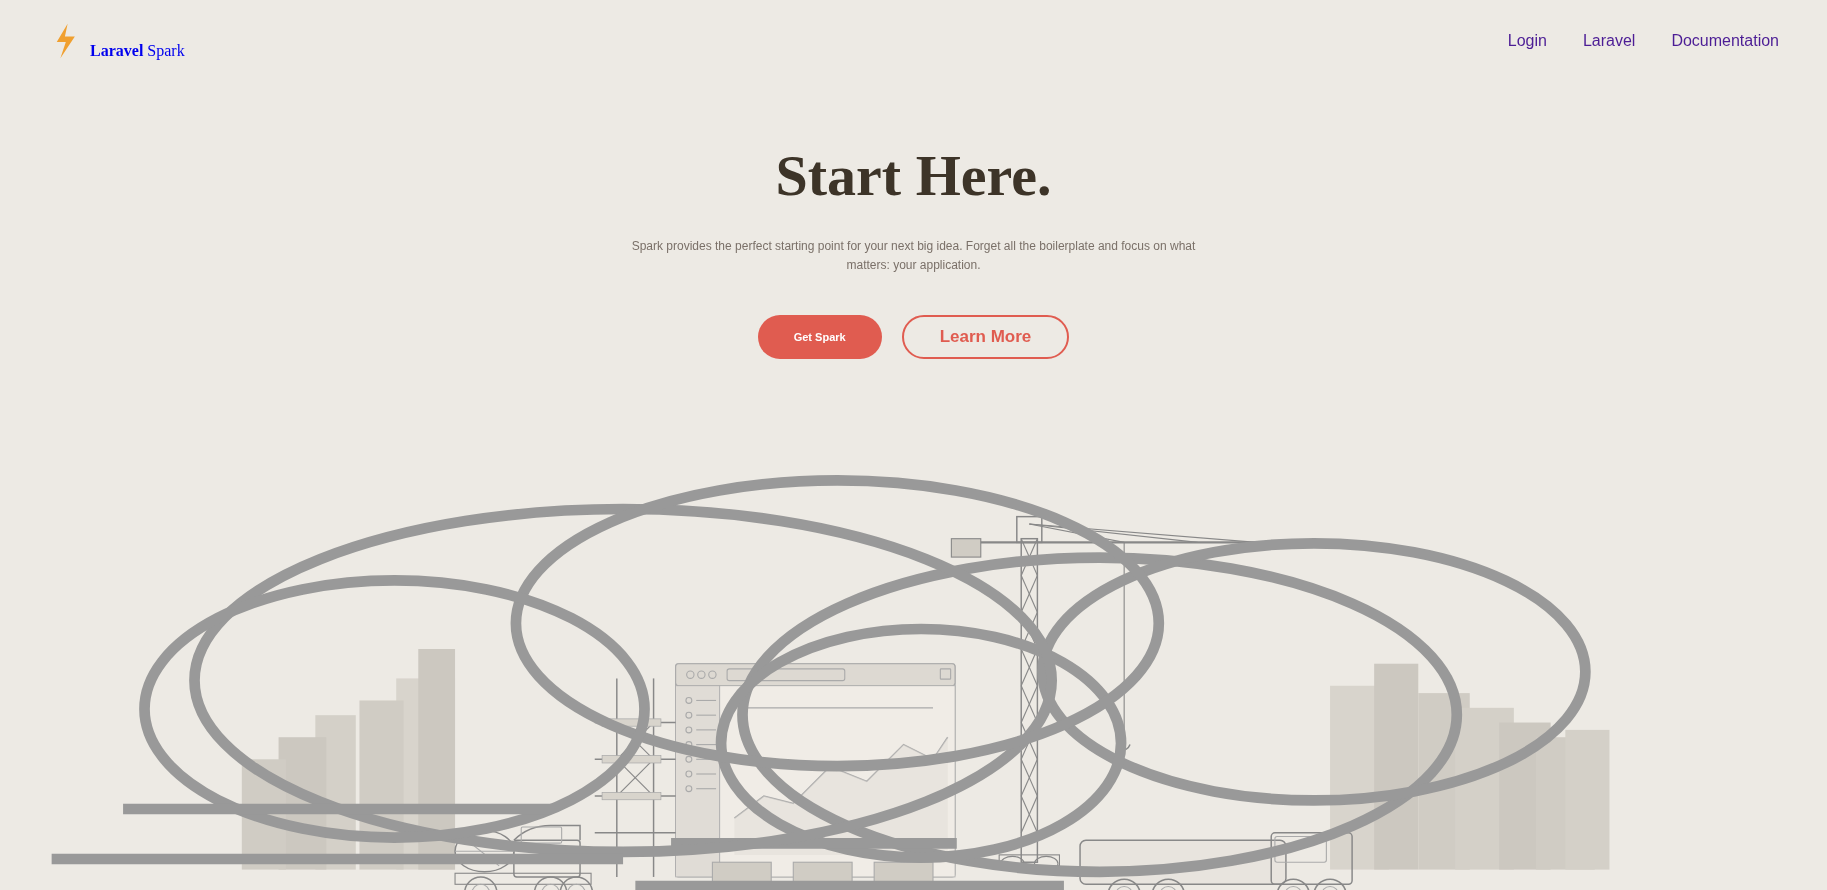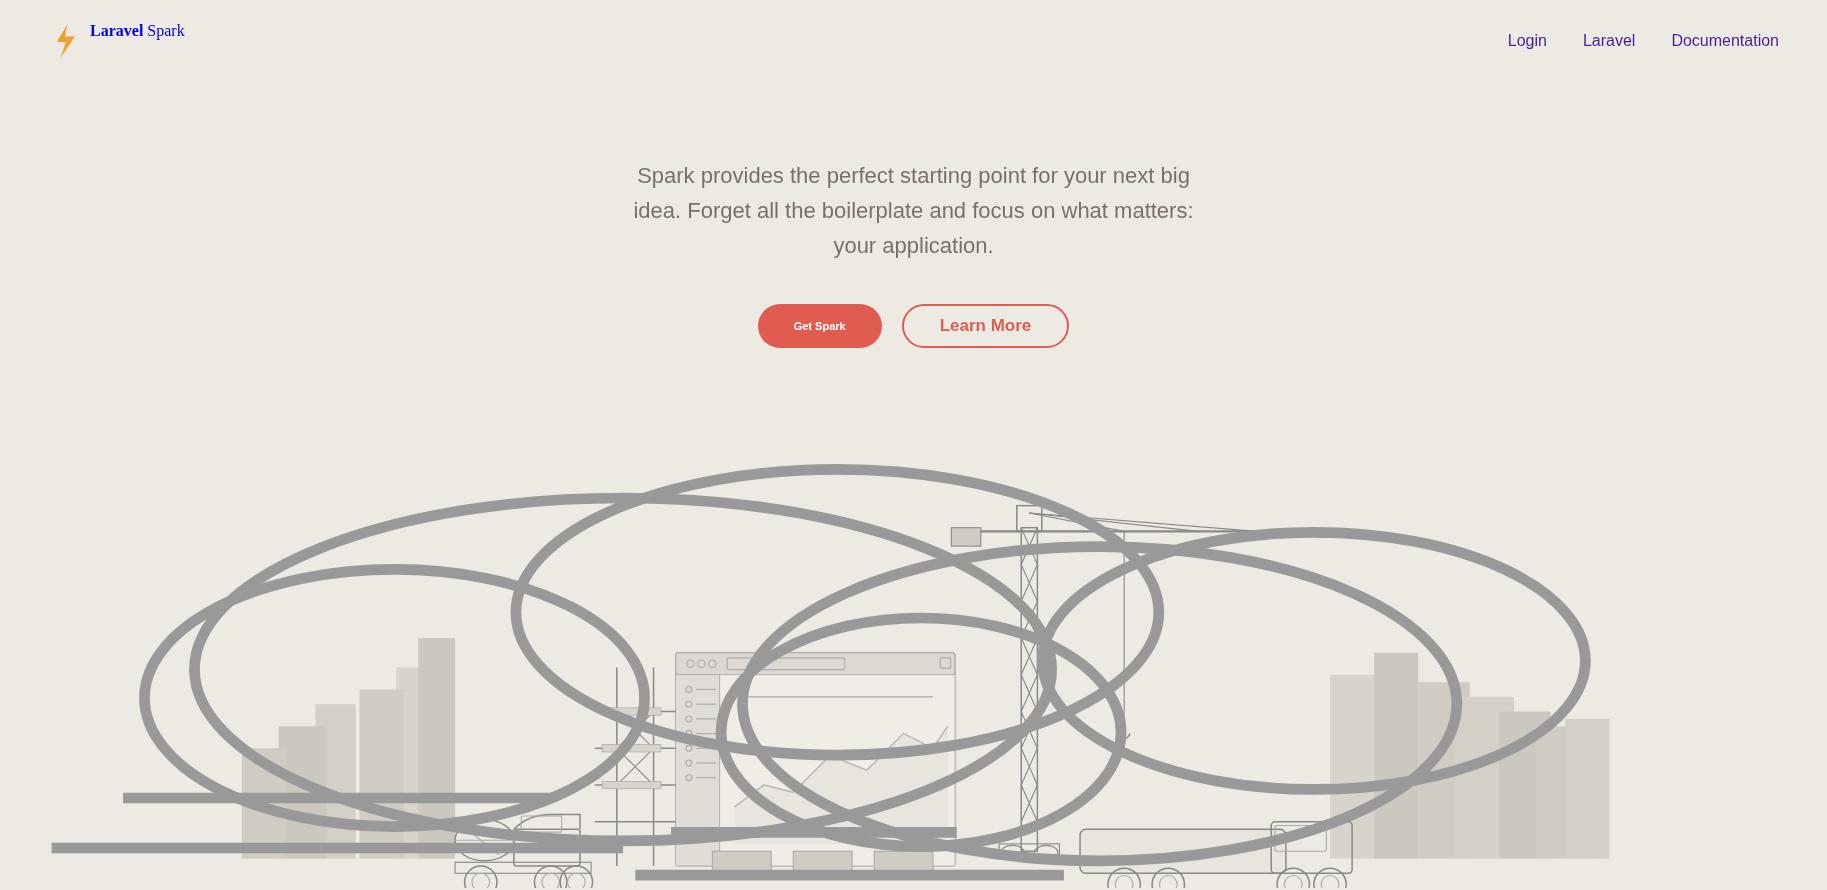--- a/index.html
+++ b/index.html
@@ -14,21 +14,21 @@
     
     nav {
       display: flex;
       align-items: center;
       justify-content: space-between;
       padding: 22px 48px;
     }
 
     .logo {
       display: flex;
-      align-items: flex-start;
+      align-items: flex-end;
       gap: 10px;
       text-decoration: none;
     }
 
     .logo-icon {
       width: 32px;
       height: 38px;
     }
 
     .nav-links {
@@ -51,21 +51,21 @@
 
     .hero h1 {
       font-size: 58px;
       font-weight: bold;
       color: #3d3428;
       font-family: 'Georgia', serif;
       margin-bottom: 28px;
     }
 
     .hero p {
-      font-size: 22px;
+      font-size: 12px;
       color: #7a7068;
       max-width: 580px;
       margin: 16px auto 40px;
       line-height: 1.6;
       font-family: Arial, sans-serif;
     }
 
     .hero-buttons {
       display: flex;
       justify-content: center;
@@ -136,20 +136,21 @@
     </span>
   </a>
   <div class="nav-links">
     <a href="#">Login</a>
     <a href="#">Laravel</a>
     <a href="#">Documentation</a>
   </div>
 </nav>
 
 <section class="hero">
+  <h1>Start Here.</h1>
   <p>Spark provides the perfect starting point for your next big idea. Forget all the boilerplate and focus on what matters: your application.</p>
   <div class="hero-buttons">
     <button class="btn-primary">Get Spark</button>
     <button class="btn-secondary">Learn More</button>
   </div>
 </section>
 
 <div class="illustration">
   
   <svg class="cloud-left" width="200" height="70" viewBox="0 0 200 70">

